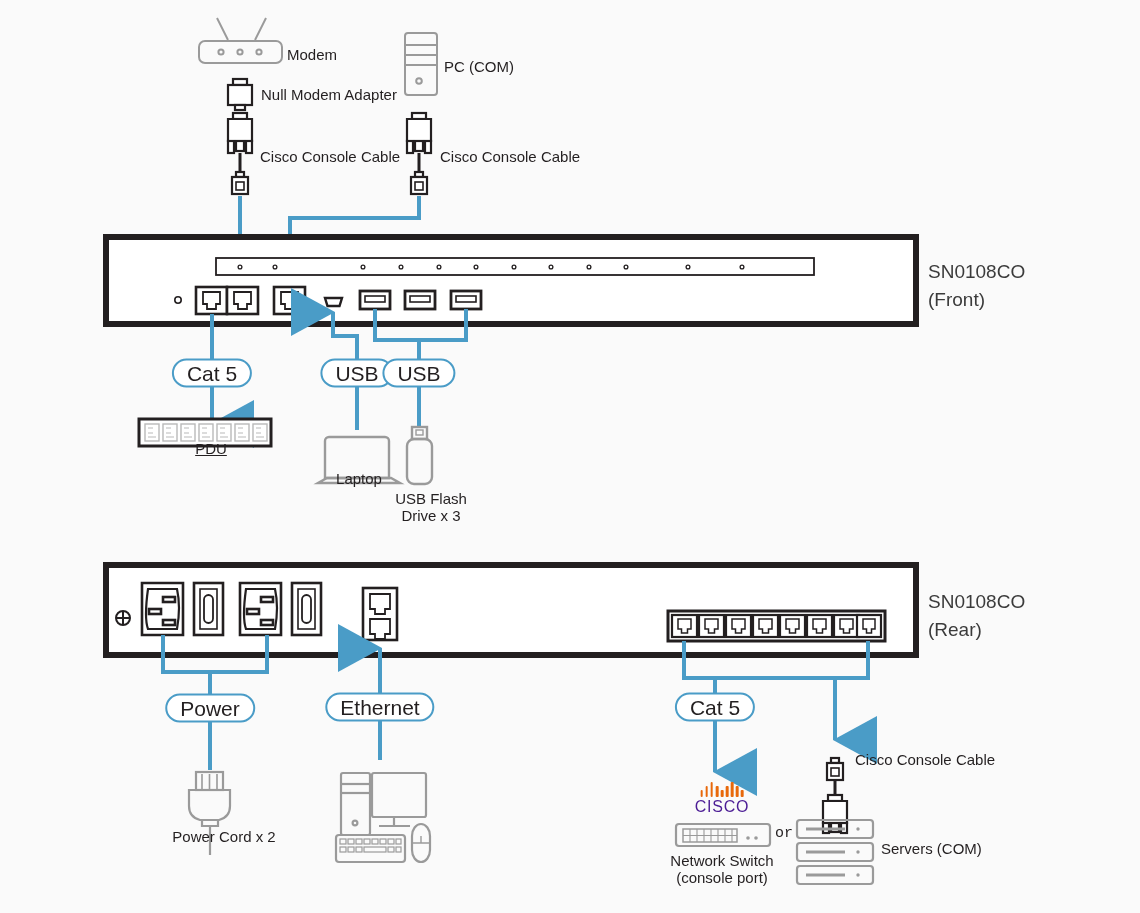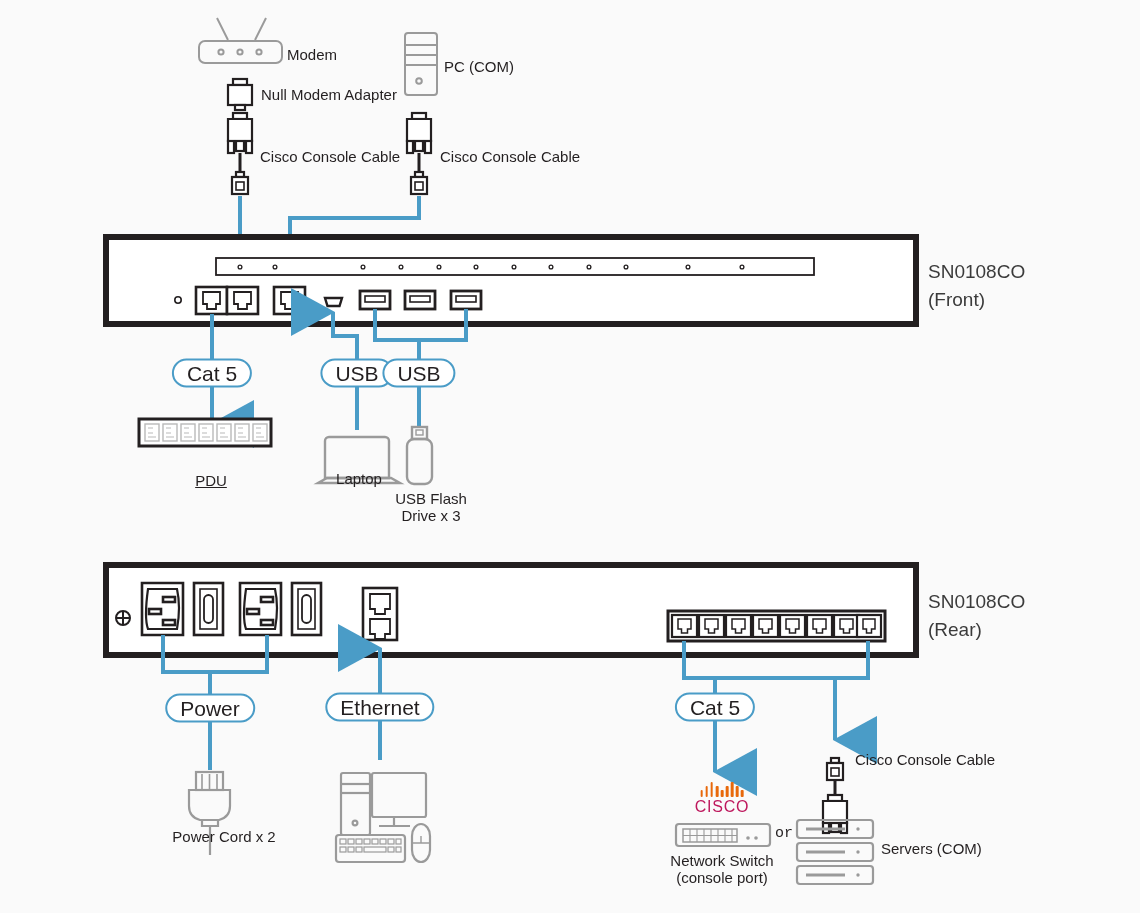--- a/index.html
+++ b/index.html
@@ -11,21 +11,21 @@
   .lbl{position:absolute;font-size:15px;color:#231f20;white-space:nowrap;line-height:1.15;}
   .lbl.c{text-align:center;transform:translateX(-50%);}
   .pillwrap{position:absolute;transform:translate(-50%,-50%);}
   .pill{display:flex;align-items:center;justify-content:center;
         border:2.5px solid #4a9cc7;border-radius:16px;background:#ffffff;
         height:25px;padding:0 13px;font-size:21px;color:#231f20;}
   .devtitle{position:absolute;font-size:19px;color:#3b3b3b;line-height:1.45;white-space:nowrap;}
   .cisco{position:absolute;transform:translateX(-50%);text-align:center;}
   .cisco-bars{display:flex;align-items:flex-end;justify-content:center;gap:2.5px;height:15px;}
   .cisco-bars i{display:block;width:2.6px;background:#e8690b;border-radius:1px;}
-  .cisco-word{font-size:16px;color:#be185d;letter-spacing:.8px;margin-top:1px;
+  .cisco-word{font-size:16px;color:#4c1d95;letter-spacing:.8px;margin-top:1px;
               font-family:"Liberation Sans",sans-serif;}
 </style>
 </head>
 <body>
 
 <div id="stage">
 
   <svg class="layer" viewBox="0 0 1140 913">
     <defs>
       <marker id="ar" viewBox="0 0 12 12" refX="6" refY="10.5" markerWidth="12" markerHeight="12" orient="auto-start-reverse">
@@ -387,21 +387,21 @@
   <div class="pillwrap" style="left:212px;top:373px;">
     <div class="pill">Cat 5</div>
   </div>
   <div class="pillwrap" style="left:357px;top:373px;">
     <div class="pill">USB</div>
   </div>
   <div class="pillwrap" style="left:419px;top:373px;">
     <div class="pill">USB</div>
   </div>
 
-  <div class="lbl c" style="left:211px;top:472px;text-decoration:underline;">PDU</div>
+  <div class="lbl c" style="left:211px;top:440px;text-decoration:underline;">PDU</div>
   <div class="lbl c" style="left:359px;top:470px;">Laptop</div>
   <div class="lbl c" style="left:431px;top:490px;">
     <span>USB Flash</span><br>
     <span>Drive x 3</span>
   </div>
 
   <div class="pillwrap" style="left:210px;top:708px;">
     <div class="pill">Power</div>
   </div>
   <div class="pillwrap" style="left:380px;top:707px;">

